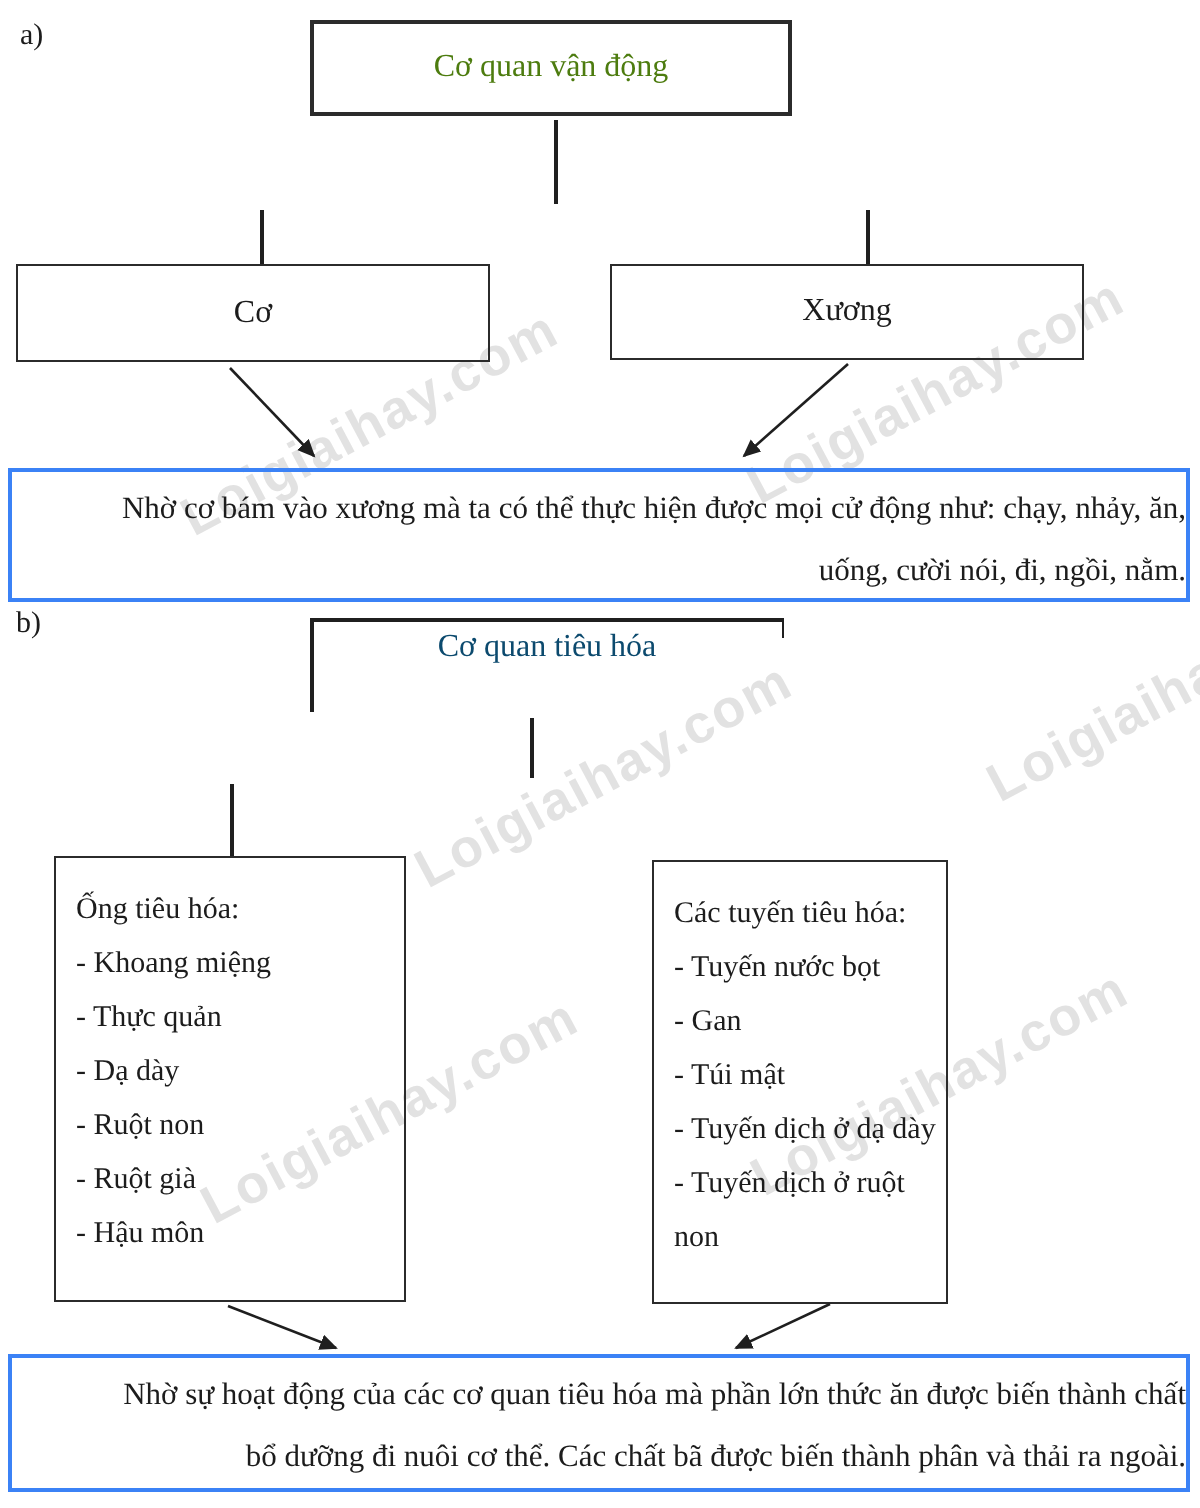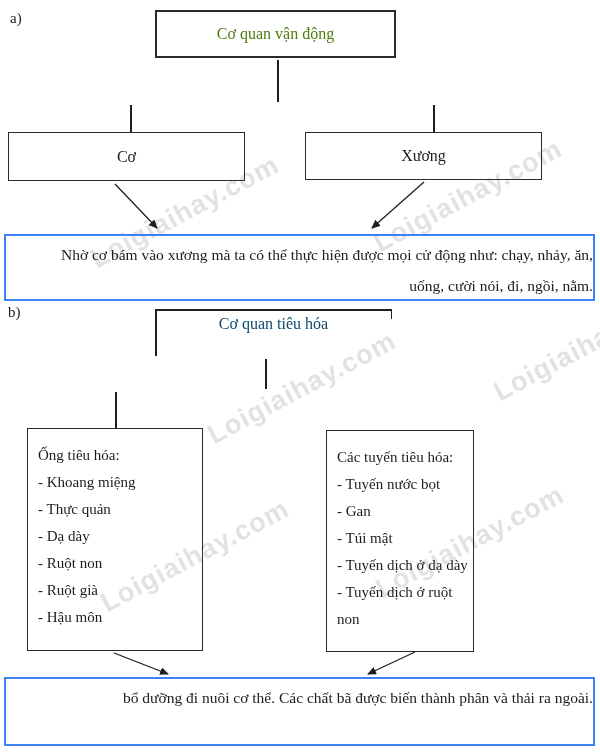--- a/index.html
+++ b/index.html
@@ -95,20 +95,21 @@
   <div class="box b15 listbox" style="left:326px;top:430px;width:148px;height:222px">
     <div class="lt">Các tuyến tiêu hóa:</div>
     <div class="li">- Tuyến nước bọt</div>
     <div class="li">- Gan</div>
     <div class="li">- Túi mật</div>
     <div class="li">- Tuyến dịch ở dạ dày</div>
     <div class="li">- Tuyến dịch ở ruột non</div>
   </div>
 
   <div class="summary" style="left:4px;top:677px;width:591px;height:69px">
+    <div>Nhờ sự hoạt động của các cơ quan tiêu hóa mà phần lớn thức ăn được biến thành chất</div>
     <div>bổ dưỡng đi nuôi cơ thể. Các chất bã được biến thành phân và thải ra ngoài.</div>
   </div>
 
   <svg class="arrows" width="600" height="754" viewBox="0 0 600 754">
     <defs>
       <marker id="ah" markerWidth="10" markerHeight="9" refX="8" refY="4" orient="auto" markerUnits="userSpaceOnUse">
         <path d="M0,0 L9,4 L0,8 z" fill="#1f1f1f"></path>
       </marker>
     </defs>
     <line x1="115" y1="184" x2="157" y2="228" stroke="#1f1f1f" stroke-width="1.3" marker-end="url(#ah)"></line>

